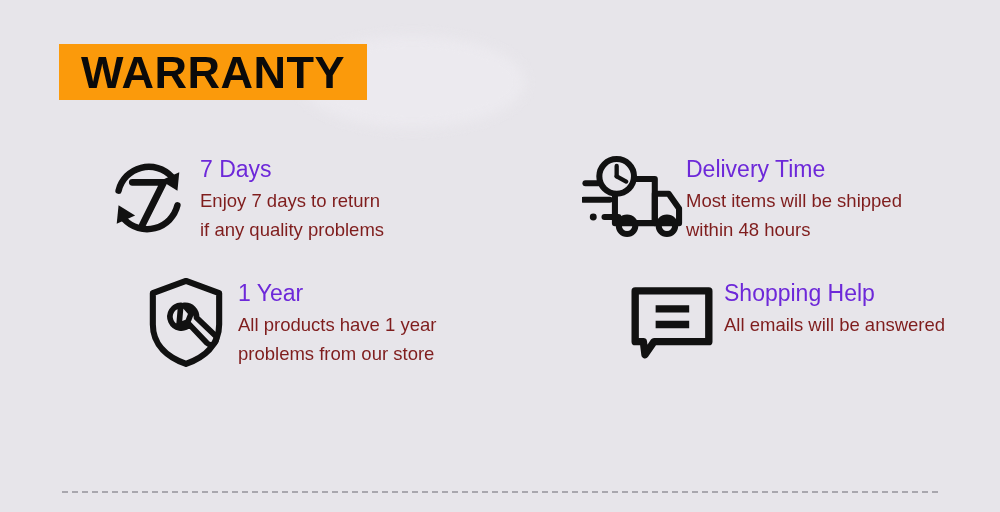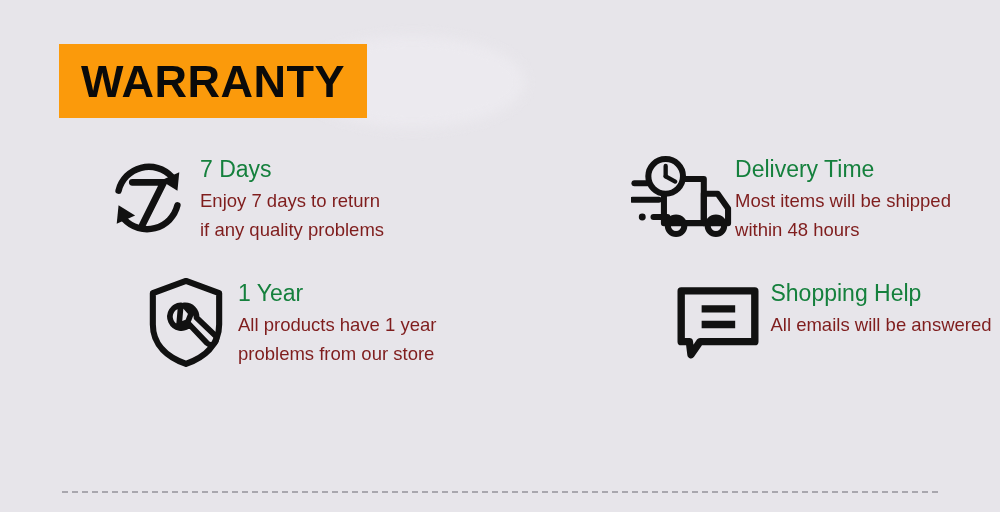--- a/index.html
+++ b/index.html
@@ -34,21 +34,21 @@
     border-radius: 50% / 50%;
     filter: blur(6px);
     opacity: .85;
   }
 
   .banner {
     position: absolute;
     left: 59px;
     top: 44px;
     width: 308px;
-    height: 74px;
+    height: 56px;
     background: #fb9a0b;
     display: flex;
     align-items: center;
     justify-content: center;
   }
   .banner-text {
     font-family: "Liberation Sans", sans-serif;
     font-weight: bold;
     font-size: 45px;
     letter-spacing: 0.5px;
@@ -69,38 +69,38 @@
   }
   .row + .row {
     margin-top: 28px;
     padding-left: 38px;
   }
   .cell {
     display: flex;
     align-items: flex-start;
   }
   .cell-left  { width: 450px; padding-left: 96px; }
-  .cell-right { width: 450px; padding-left: 68px; justify-content: center; }
+  .cell-right { width: 450px; padding-left: 68px; }
 
   .icon-wrap {
     width: 104px;
     min-width: 104px;
     height: 96px;
     display: flex;
     align-items: center;
     justify-content: center;
   }
   .icon-wrap svg { display: block; }
 
   .text-wrap {
     padding-top: 6px;
   }
   .feat-title {
     font-size: 23px;
-    color: #15803d;
+    color: #6d28d9;
     line-height: 1.18;
     margin: 0 0 4px 0;
     white-space: nowrap;
     font-weight: normal;
   }
   .feat-line {
     font-size: 18.5px;
     color: #7f1d1d;
     line-height: 1.55;
     white-space: nowrap;

